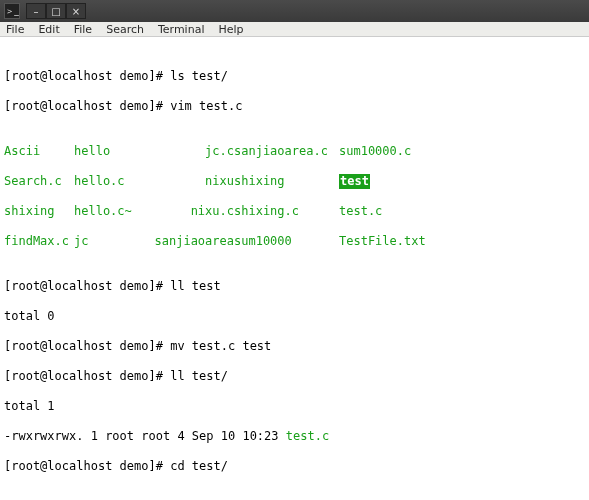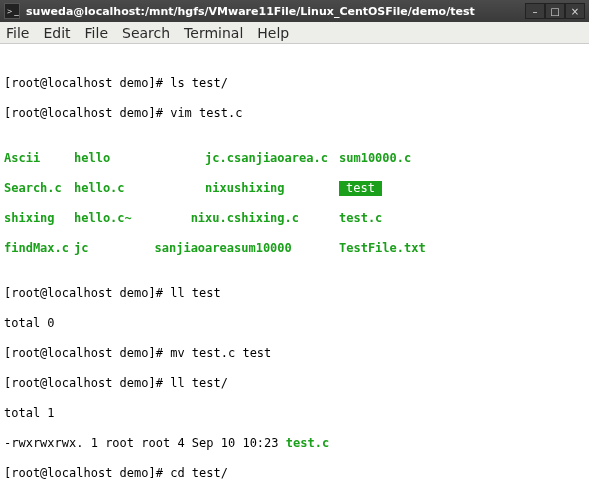--- a/index.html
+++ b/index.html
@@ -51,57 +51,56 @@
   background: #3a3a3a;
   border: 1px solid #222;
   color: #ddd;
   display: flex;
   align-items: center;
   justify-content: center;
   font-size: 10px;
   cursor: pointer;
 }
 .menubar {
-  height: 22px;
+  height: 15px;
   background: #ededea;
   border-bottom: 1px solid #ccc;
   display: flex;
   align-items: center;
   padding: 0 6px;
   gap: 14px;
   font-family: "DejaVu Sans", sans-serif;
-  font-size: 14px;
+  font-size: 11px;
   color: #2a2a2a;
 }
 .menu-item { cursor: pointer; }
 .terminal {
   padding: 2px 4px;
   background: #fff;
   color: #000;
   line-height: 15px;
   white-space: pre;
   font-size: 12px;
   position: relative;
 }
 .line { white-space: pre; min-height: 15px; }
 .ls-cols { display: flex; }
 .col0 { width: 70px; }
 .col1 { width: 70px; }
 .col2 { width: 90px; text-align: right; }
 .col3 { width: 105px; }
 .col4 { }
-.green { color: #1aa01a; font-weight: bold; }
-.greenbg { background: #1aa01a; color: #fff; padding: 0 7px; }
+.green { color: #1aa01a; font-weight: normal; }
+.greenbg { background: #1aa01a; color: #fff; padding: 0 1px; font-weight: bold; }
 </style>
 </head>
 <body>
 
 <div class="titlebar">
   <div class="titlebar-icon">＞_</div>
-  <div class="titlebar-title">suweda@localhost:/mnt/hgfs/VMware11File/Linux_CentOSFile/demo/test</div>
   <div class="titlebar-buttons">
     <div class="tb-btn">–</div>
     <div class="tb-btn">□</div>
     <div class="tb-btn">×</div>
   </div>
 </div>
 
 <div class="menubar">
   <span class="menu-item">File</span>
   <span class="menu-item">Edit</span>

